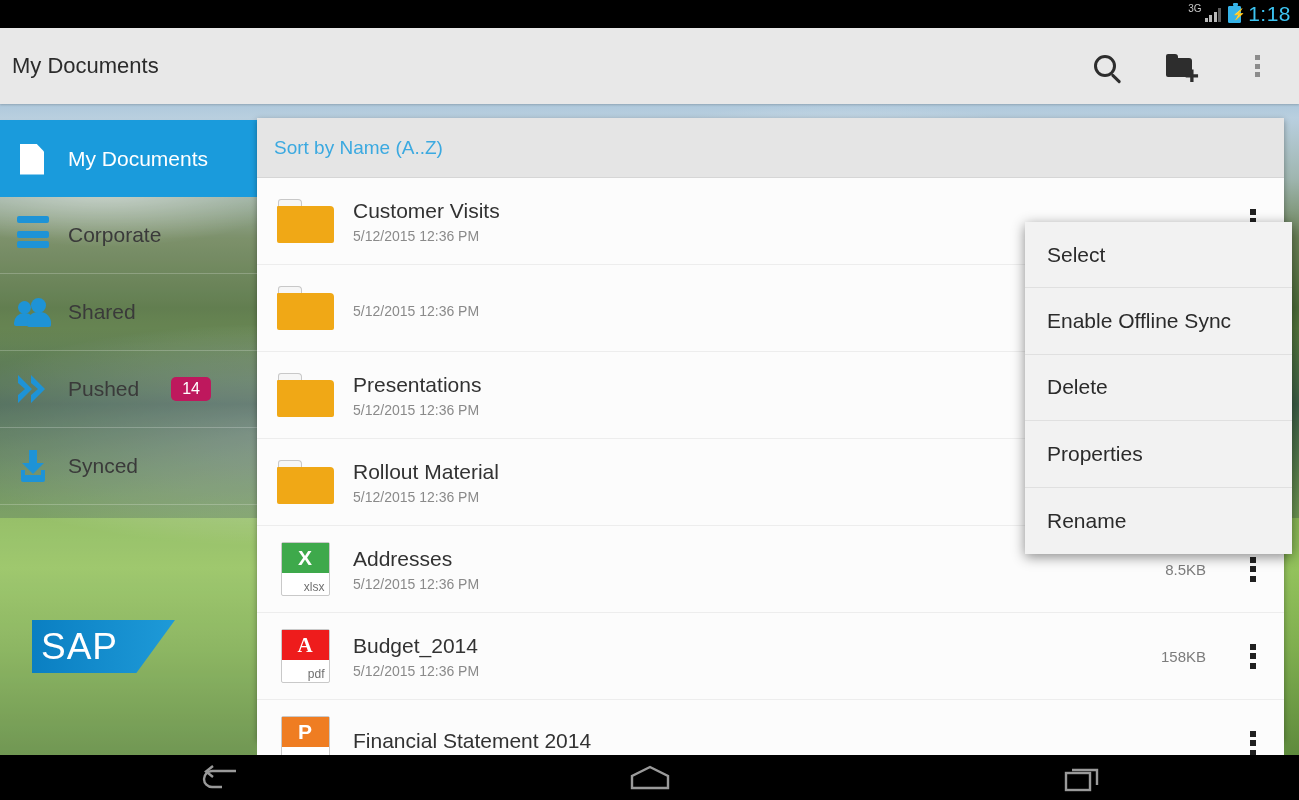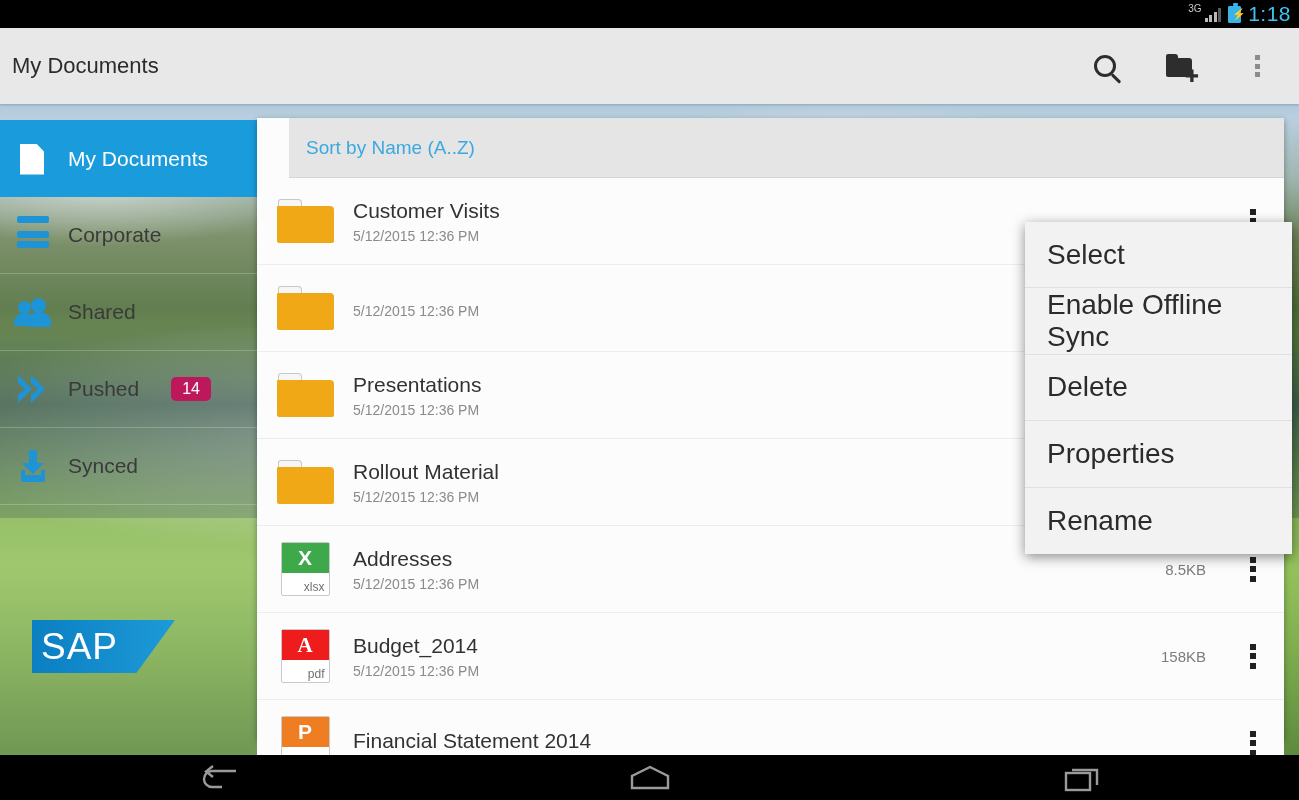--- a/index.html
+++ b/index.html
@@ -120,21 +120,21 @@
   }
   #sap-logo span { color:#fff; font-size:37px; font-weight:normal; letter-spacing:1px; margin-left:9px; font-family:"Liberation Sans", sans-serif;}
 
   
   #panel {
     position:absolute; left:257px; top:118px; width:1027px; height:622px;
     background:#fcfcfc; box-shadow: 0 2px 6px rgba(0,0,0,0.35);
   }
   #sortbar {
     height:60px; background:#e5e5e5; display:flex; align-items:center;
-    padding-left:17px; cursor:pointer; border-bottom:1px solid #d6d6d6;margin-left:32px;
+    padding-left:17px; cursor:pointer; border-bottom:1px solid #d6d6d6;
   }
   #sortbar span { color:#3ba9e0; font-size:19px; }
 
   .row {
     position:relative; height:87px; display:flex; align-items:center;
     border-bottom:1px solid #ededed; background:#fcfcfc; cursor:pointer;
   }
   .row .icon-wrap { width:96px; flex:0 0 96px; display:flex; justify-content:center; align-items:center; }
   .row .texts { flex:1 1 auto; }
   .row .t-name { font-size:21px; color:#323232; }
@@ -155,21 +155,21 @@
   .ic-pptx .top { background:#ef7d22; }
 
   
   #ctxmenu {
     position:absolute; left:1025px; top:222px; width:267px;
     background:#f2f2f2; box-shadow:0 3px 12px rgba(0,0,0,0.45);
     z-index: 40;
   }
   #ctxmenu .mi {
     height:66.4px; display:flex; align-items:center; padding-left:22px;
-    font-size:28px; color:#2b2b2b; border-bottom:1px solid #e0e0e0; cursor:pointer;
+    font-size:21px; color:#2b2b2b; border-bottom:1px solid #e0e0e0; cursor:pointer;
   }
   #ctxmenu .mi:last-child { border-bottom:none; }
 
   
   #navbar {
     position:absolute; left:0; bottom:0; width:1299px; height:45px;
     background:#000; display:flex; align-items:center;
   }
   .nav-btn { flex:1 1 0; display:flex; align-items:center; justify-content:center; height:45px; cursor:pointer;}
 </style>

